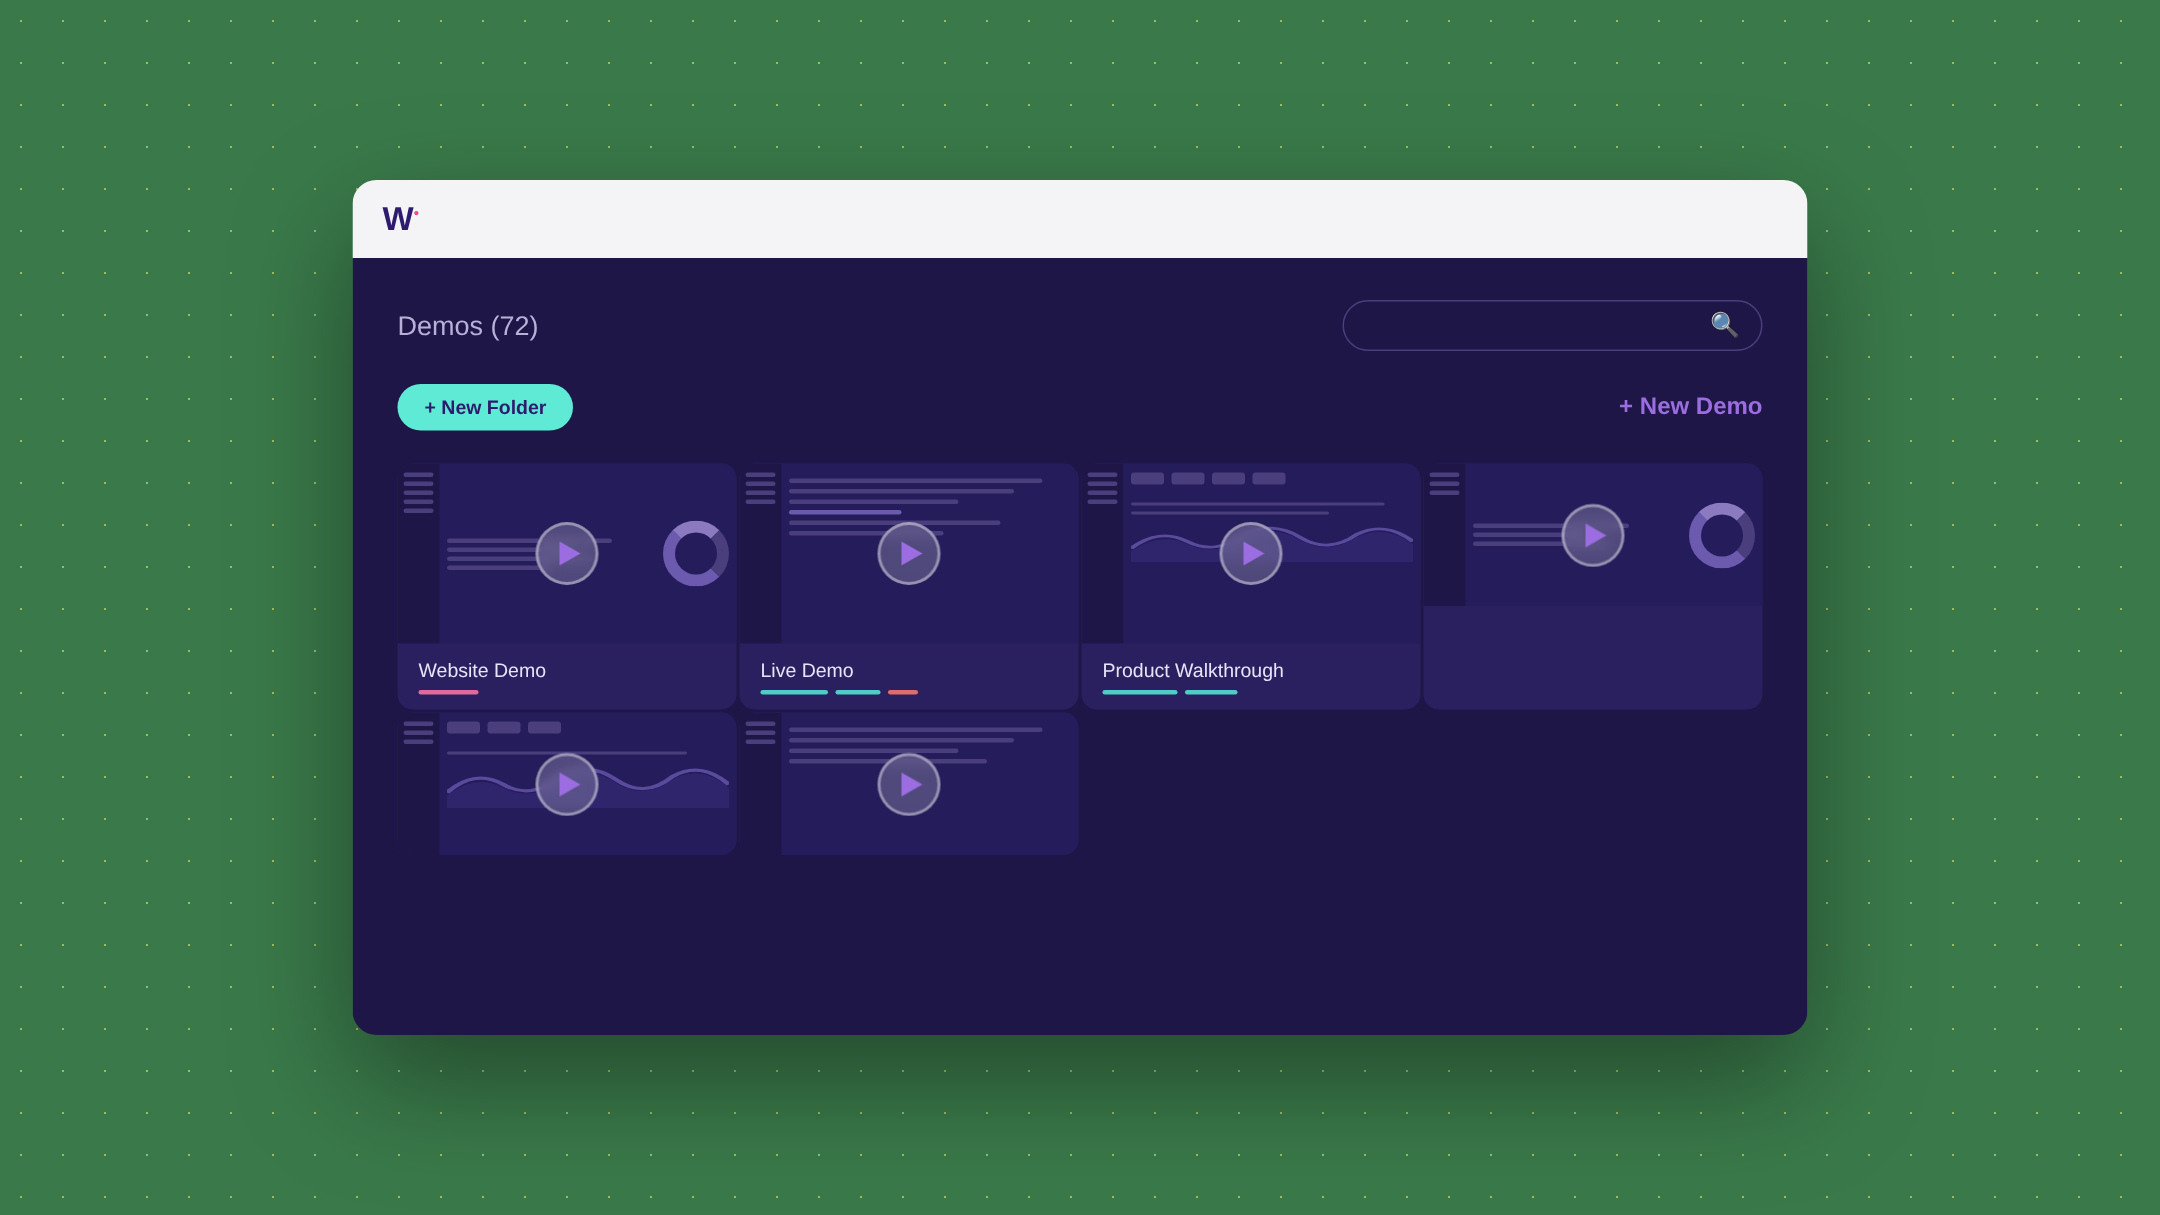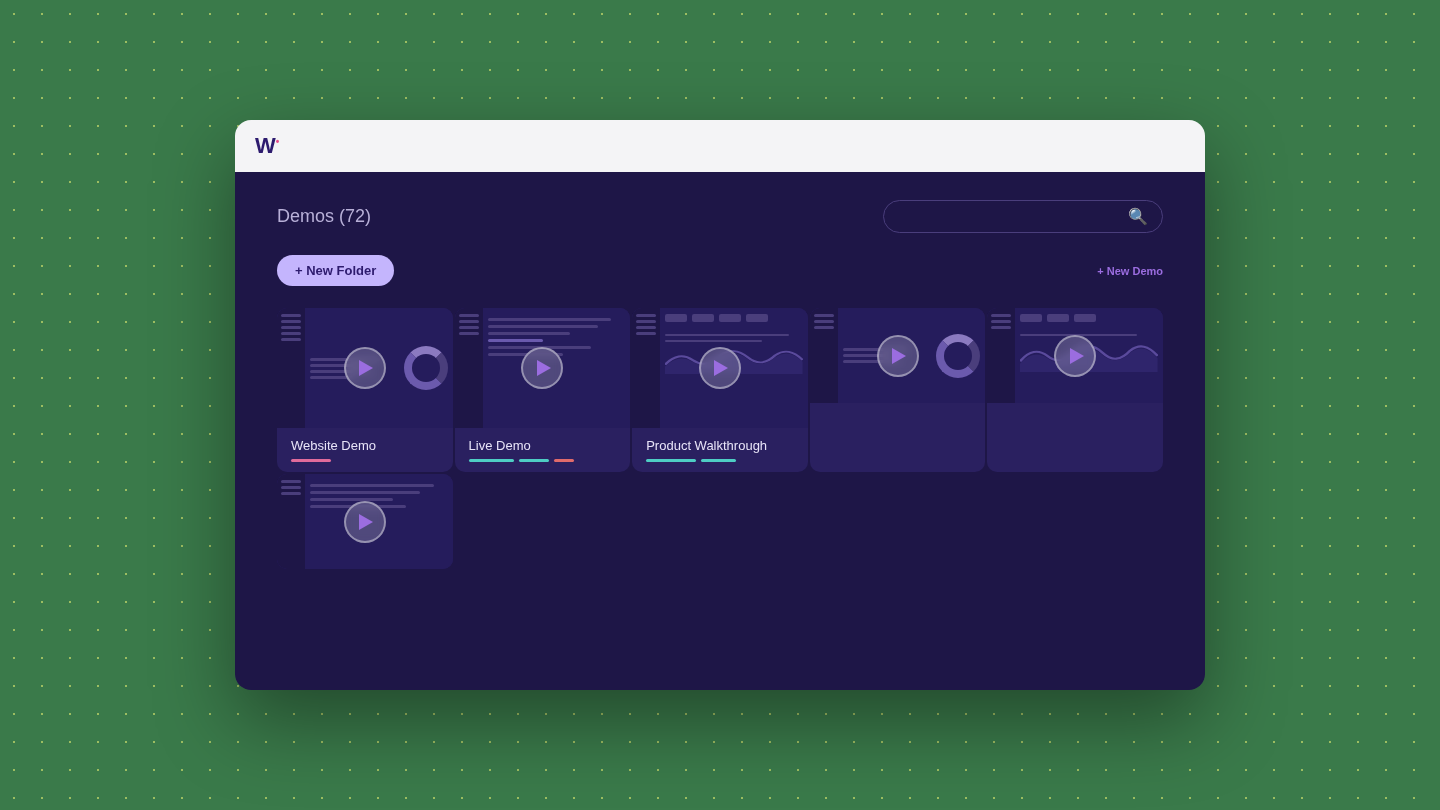--- a/index.html
+++ b/index.html
@@ -62,21 +62,21 @@
       font-size: 10px;
       vertical-align: super;
       margin-left: 1px;
     }
 
     
     .main-content {
       background: #1e1647;
       flex: 1;
       height: calc(100% - 52px);
-      padding: 28px 42px 20px;
+      padding: 28px 30px 20px;
       overflow: hidden;
     }
 
     
     .header-row {
       display: flex;
       align-items: center;
       justify-content: space-between;
       margin-bottom: 22px;
     }
@@ -114,49 +114,49 @@
 
     
     .action-row {
       display: flex;
       align-items: center;
       justify-content: space-between;
       margin-bottom: 22px;
     }
 
     .new-folder-btn {
-      background: #c4b5fd;
+      background: #5eead4;
       color: #2d1b6e;
       border: none;
       border-radius: 22px;
       padding: 8px 18px;
       font-size: 13px;
       font-weight: 600;
       cursor: pointer;
       display: flex;
       align-items: center;
       gap: 6px;
     }
 
     .new-demo-btn {
       background: transparent;
       color: #9b6de0;
       border: none;
-      font-size: 11px;
+      font-size: 16px;
       font-weight: 600;
       cursor: pointer;
       display: flex;
       align-items: center;
       gap: 5px;
     }
 
     
     .cards-grid {
       display: grid;
-      grid-template-columns: repeat(5, 1fr);
+      grid-template-columns: repeat(4, 1fr);
       gap: 2px;
     }
 
     .demo-card {
       background: #2a2060;
       border-radius: 10px;
       overflow: hidden;
       cursor: pointer;
     }
 

